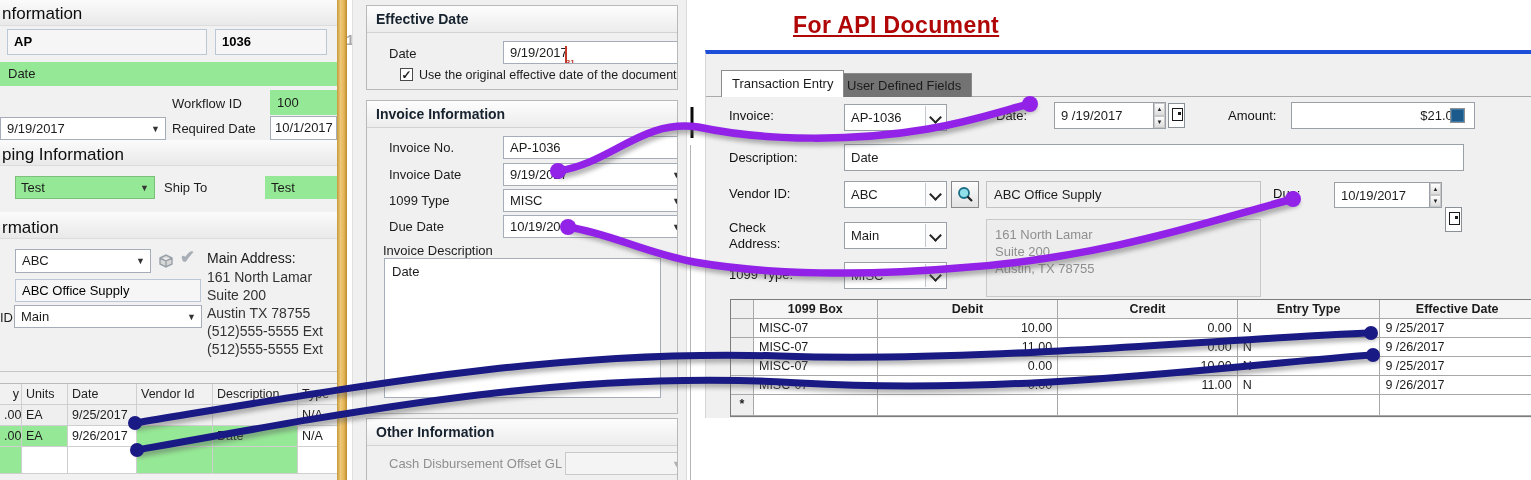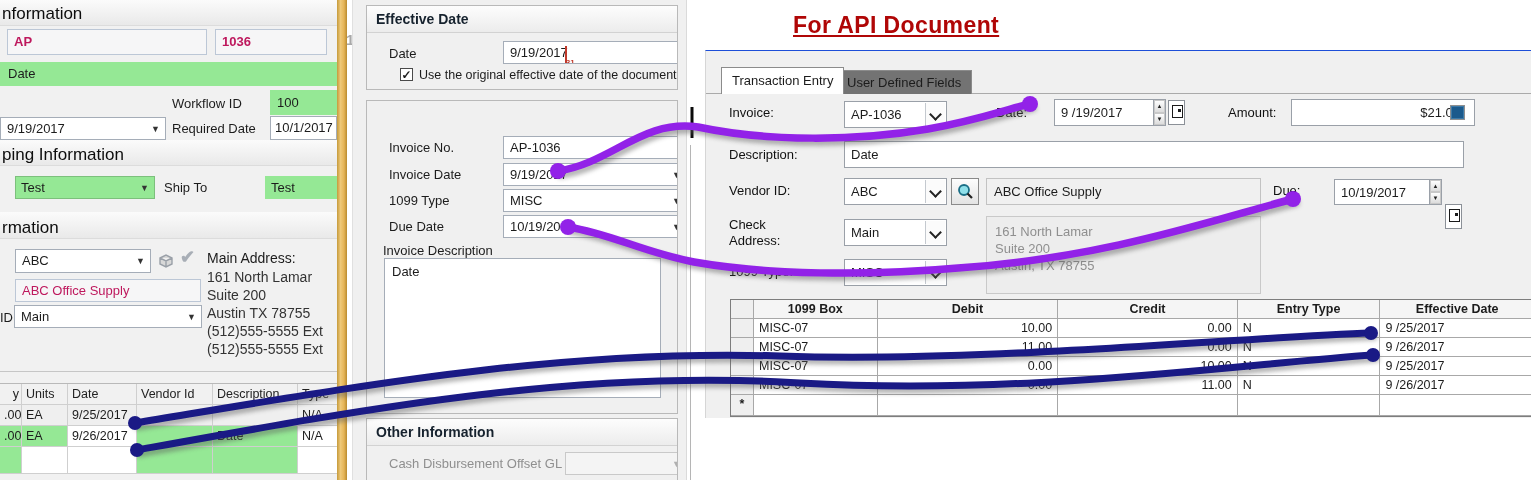--- a/index.html
+++ b/index.html
@@ -2,21 +2,21 @@
 <html><head>
 <meta charset="utf-8">
 <style>
   html,body{margin:0;padding:0;background:#fff;}
   #stage{position:relative;width:1531px;height:480px;overflow:hidden;
          font-family:"Liberation Sans",sans-serif;color:#1c1c1c;background:#fff;}
   .abs{position:absolute;box-sizing:border-box;}
   .lbl{font-size:13px;white-space:nowrap;}
   .sec-h{font-weight:normal;font-size:17px;color:#0d0d0d;white-space:nowrap;}
   .band{background:linear-gradient(#fbfbfb,#e9e9e9);border-bottom:1px solid #dcdcdc;}
-  .dis-input{background:#f6f6f7;border:1px solid #bcc7d6;color:#be185d;
+  .dis-input{background:#f6f6f7;border:1px solid #bcc7d6;color:#000000;
              font-size:13px;line-height:23px;padding:0 6px;white-space:nowrap;overflow:hidden;}
   .w-input{background:#fff;border:1px solid #a5adb8;font-size:13px;line-height:21px;
            padding:0 6px;white-space:nowrap;overflow:hidden;}
   .green{background:#95e895;}
   .combo-arrow{position:absolute;right:5px;top:50%;transform:translateY(-50%);
                font-size:9px;color:#333;line-height:9px;}
   .left-panel{left:0;top:0;width:337px;height:480px;background:#f1f1f1;}
   .addr{font-size:14px;color:#333;line-height:18px;white-space:nowrap;}
   
   .ltable{left:0;top:383px;width:345px;background:#fff;border-top:1px solid #b9b9b9;font-size:12.5px;}
@@ -34,21 +34,21 @@
   .gbox{position:absolute;left:13px;width:310px;border:1px solid #b9b9b9;background:#f0f0f0;overflow:hidden;}
   .gbox-h{height:26px;background:linear-gradient(#fdfdfd,#ececec);border-bottom:1px solid #d2d2d2;
           font-weight:bold;font-size:14px;color:#16222e;line-height:26px;padding-left:9px;}
   .checkbox{width:13px;height:13px;background:#fff;border:1px solid #4a4a4a;
             font-size:12px;line-height:12px;text-align:center;color:#1a1a1a;font-weight:bold;}
   .cal-red{width:16px;height:16px;background:#fff;border:1px solid #c0392b;position:relative;}
   .cal-red:before{content:"";position:absolute;left:0;top:0;right:0;height:4px;background:#d43c2a;}
   .cal-red-num{position:absolute;left:0;right:0;top:5px;text-align:center;font-size:8px;color:#c0392b;font-weight:bold;}
   
   .rwin{left:705px;top:50px;width:826px;height:368px;background:#f0f0f0;
-        border-top:1px solid #1d4ed8;border-left:1px solid #d6d6d6;}
+        border-top:4px solid #1d4ed8;border-left:1px solid #d6d6d6;}
   .rtitle{font-size:23px;font-weight:bold;color:#b00606;letter-spacing:.4px;white-space:nowrap;text-decoration:underline;}
   .tab{border:1px solid #8b8b8b;border-bottom:none;font-size:13px;padding:0 10px;line-height:23px;white-space:nowrap;}
   .tab-active{background:#fff;line-height:26px;z-index:3;}
   .tab-idle{background:#737373;}
   .tabline{border-top:1px solid #aaa;}
   .rlbl{font-size:13px;color:#111;white-space:nowrap;}
   .rfield{background:#fff;border:1px solid #9aa0a8;font-size:13px;line-height:25px;
           padding:0 6px;white-space:nowrap;overflow:hidden;}
   .rcombo{background:#fff;border:1px solid #9aa0a8;}
   .rcombo .txt{position:absolute;left:6px;top:0;bottom:0;font-size:13px;line-height:25px;}
@@ -190,20 +190,21 @@
       <div class="abs lbl" style="left:22px;top:40px">Date</div>
       <div class="abs w-input" style="left:136px;top:35px;width:184px;height:23px">
         <span>9/19/2017</span>
         <span class="abs cal-red" style="right:3px;top:2px"><span class="cal-red-num">31</span></span>
       </div>
       <div class="abs checkbox" style="left:33px;top:62px"><span>✓</span></div>
       <div class="abs" style="left:52px;top:62px;font-size:12.5px;white-space:nowrap">Use the original effective date of the document</div>
     </div>
 
     <div class="gbox" style="top:100px;height:312px">
+      <div class="gbox-h">Invoice Information</div>
 
       <div class="abs lbl" style="left:22px;top:39px">Invoice No.</div>
       <div class="abs w-input" style="left:136px;top:35px;width:184px;height:23px">AP-1036</div>
 
       <div class="abs lbl" style="left:22px;top:66px">Invoice Date</div>
       <div class="abs w-input" style="left:136px;top:62px;width:184px;height:23px">
         <span>9/19/2017</span>
         <span class="combo-arrow">▼</span>
       </div>
 

